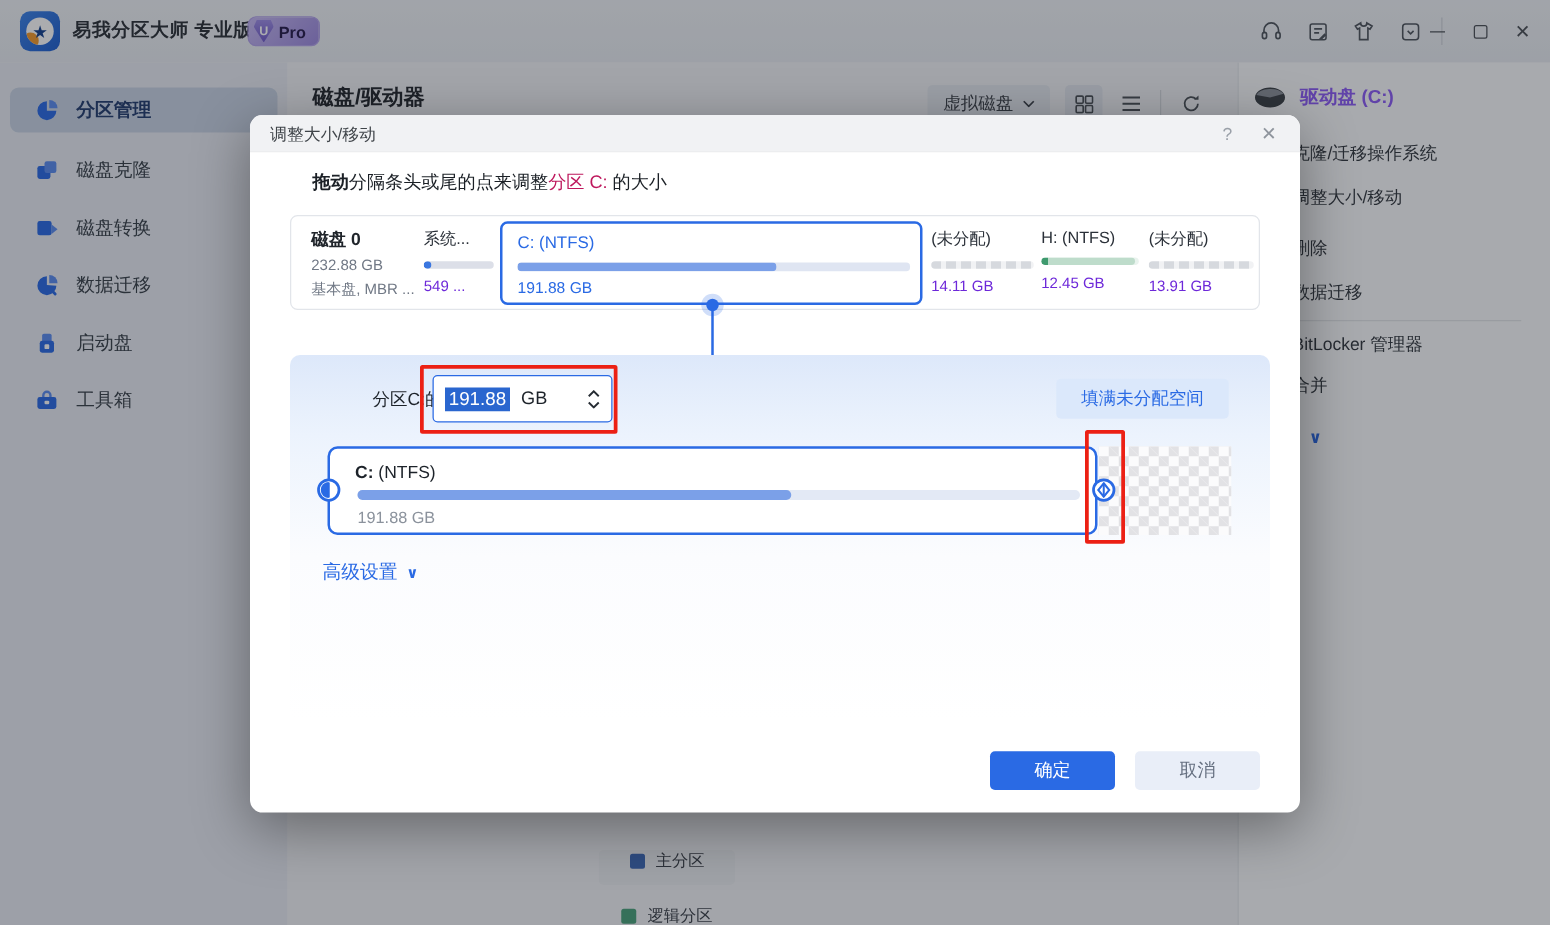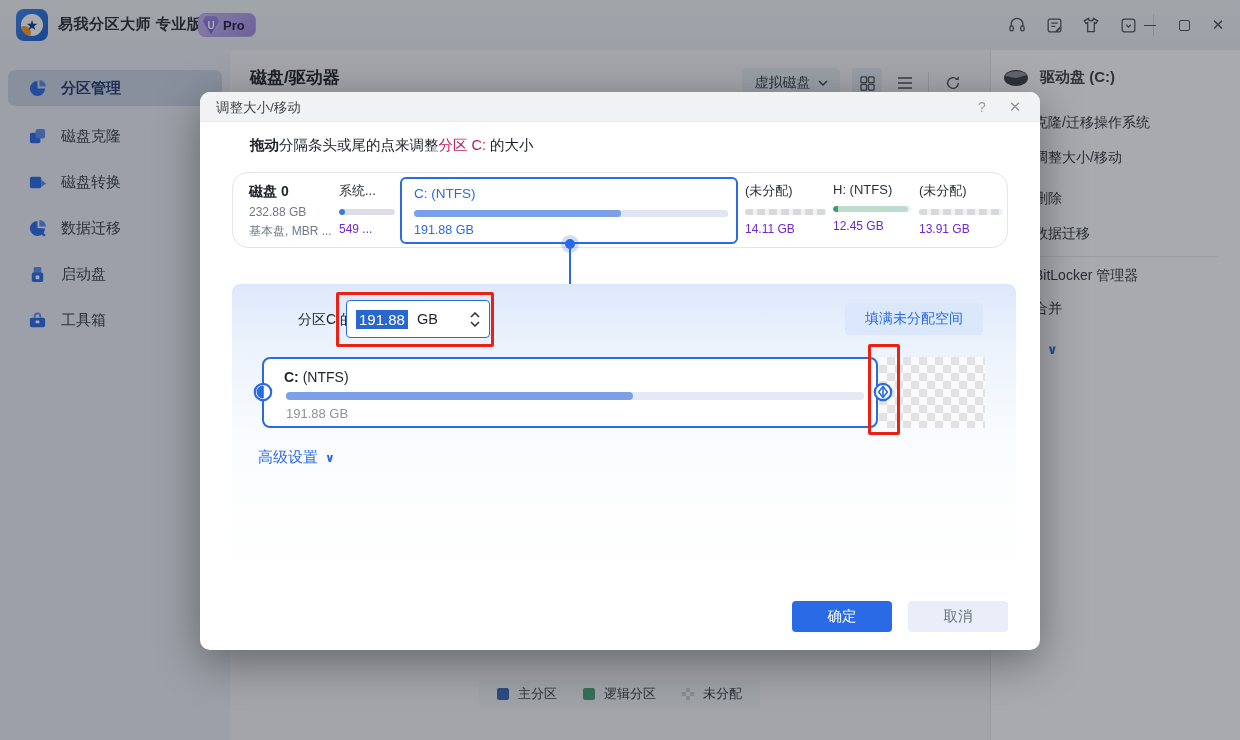--- a/index.html
+++ b/index.html
@@ -46,33 +46,33 @@
   .vd-dropdown { position:absolute; left:512px; top:18px; width:98px; height:30px; background:#e7ebf1;
     border-radius:4px; display:flex; align-items:center; justify-content:center; gap:7px;
     font-size:14px; color:#3b4148; cursor:pointer; }
   .tool-btn { position:absolute; top:18px; width:30px; height:30px; border-radius:4px;
     display:flex; align-items:center; justify-content:center; color:#4a5057; cursor:pointer; }
   .tool-grid { left:622px; background:#e3e8ef; }
   .tool-list { left:660px; }
   .tool-sep { position:absolute; left:698px; top:22px; width:1px; height:22px; background:#d5d9de; }
   .tool-refresh { left:708px; }
   .legend { position:absolute; left:249px; top:630px; height:28px; padding:0 18px; background:#edeff2;
-    border-radius:4px; display:flex; align-items:center; gap:26px; }
+    border-radius:4px; display:flex; align-items:center; gap:26px;flex-direction:column; }
   .legend-item { display:flex; align-items:center; gap:9px; font-size:13px; color:#3a4048; }
   .legend-sq { width:12px; height:12px; border-radius:2px; }
   .sq-checker { background-image:
       linear-gradient(45deg,#cfcfd3 25%,transparent 25%,transparent 75%,#cfcfd3 75%),
       linear-gradient(45deg,#cfcfd3 25%,transparent 25%,transparent 75%,#cfcfd3 75%);
     background-size:8px 8px; background-position:0 0,4px 4px; background-color:#f5f5f6; }
 
   
   .rightpanel { position:absolute; left:990px; top:50px; width:250px; height:690px; background:#fbfcfd;
     border-left:1px solid #e4e7eb; z-index:1; }
   .rp-header { position:absolute; left:12px; top:18px; display:flex; align-items:center; gap:11px;
-    font-size:15px; font-weight:700; color:#404040; }
+    font-size:15px; font-weight:700; color:#8b5cf6; }
   .rp-item { position:absolute; left:43px; font-size:14px; color:#31373e; white-space:nowrap; cursor:pointer; }
   .rp-divider { position:absolute; left:22px; top:206px; width:204px; height:1px; background:#e3e6ea; }
   .rp-chevron { position:absolute; left:56px; top:292px; color:#2a6ae4; font-size:13px; font-weight:700; cursor:pointer; }
 
   
   .dim { position:absolute; inset:0; background:rgba(22,26,32,.36); z-index:10; }
 
   
   .dialog { position:absolute; left:200px; top:92px; width:840px; height:558px; background:#fff;
     border-radius:10px; box-shadow:0 12px 45px rgba(0,0,0,.38); z-index:20; }
@@ -82,21 +82,21 @@
   .dlg-help { position:absolute; left:772px; top:5px; width:20px; height:20px; display:flex; align-items:center;
     justify-content:center; font-size:14px; color:#9aa0a8; cursor:pointer; }
   .dlg-close { position:absolute; left:804px; top:4px; width:22px; height:22px; display:flex; align-items:center;
     justify-content:center; font-size:15px; color:#8f959d; cursor:pointer; }
   .instruction { position:absolute; left:50px; top:44px; font-size:14.5px; color:#1b2026; }
   .instr-bold { font-weight:700; }
   .instr-blue { color:#be185d; }
 
   
   .strip { position:absolute; left:32px; top:80px; width:776px; height:76px; border:1px solid #e2e5ea;
-    border-radius:16px; background:#fff; }
+    border-radius:6px; background:#fff; }
   .cell-label { font-size:13px; color:#2a3038; white-space:nowrap; }
   .cell-size { font-size:12px; color:#6d28d9; white-space:nowrap; }
   .bar { height:6px; border-radius:3px; background:#dcdfe8; overflow:hidden; }
   .bar-fill-blue { height:100%; background:#3b77e0; border-radius:3px; }
   .bar-unalloc { height:6px; border-radius:3px;
     background:repeating-linear-gradient(90deg,#d6d9de 0 8px,#f1f2f4 8px 12px); }
   .bar-green { height:6px; border-radius:3px; background:#e9f3ee; overflow:hidden; }
   .bar-green-fill { height:100%; background:linear-gradient(90deg,#3f9a6e 0 5px,#bedccb 5px); border-radius:3px; }
   .d-info { position:absolute; left:16px; top:10px; }
   .d-name { font-size:14px; font-weight:700; color:#20252b; }

